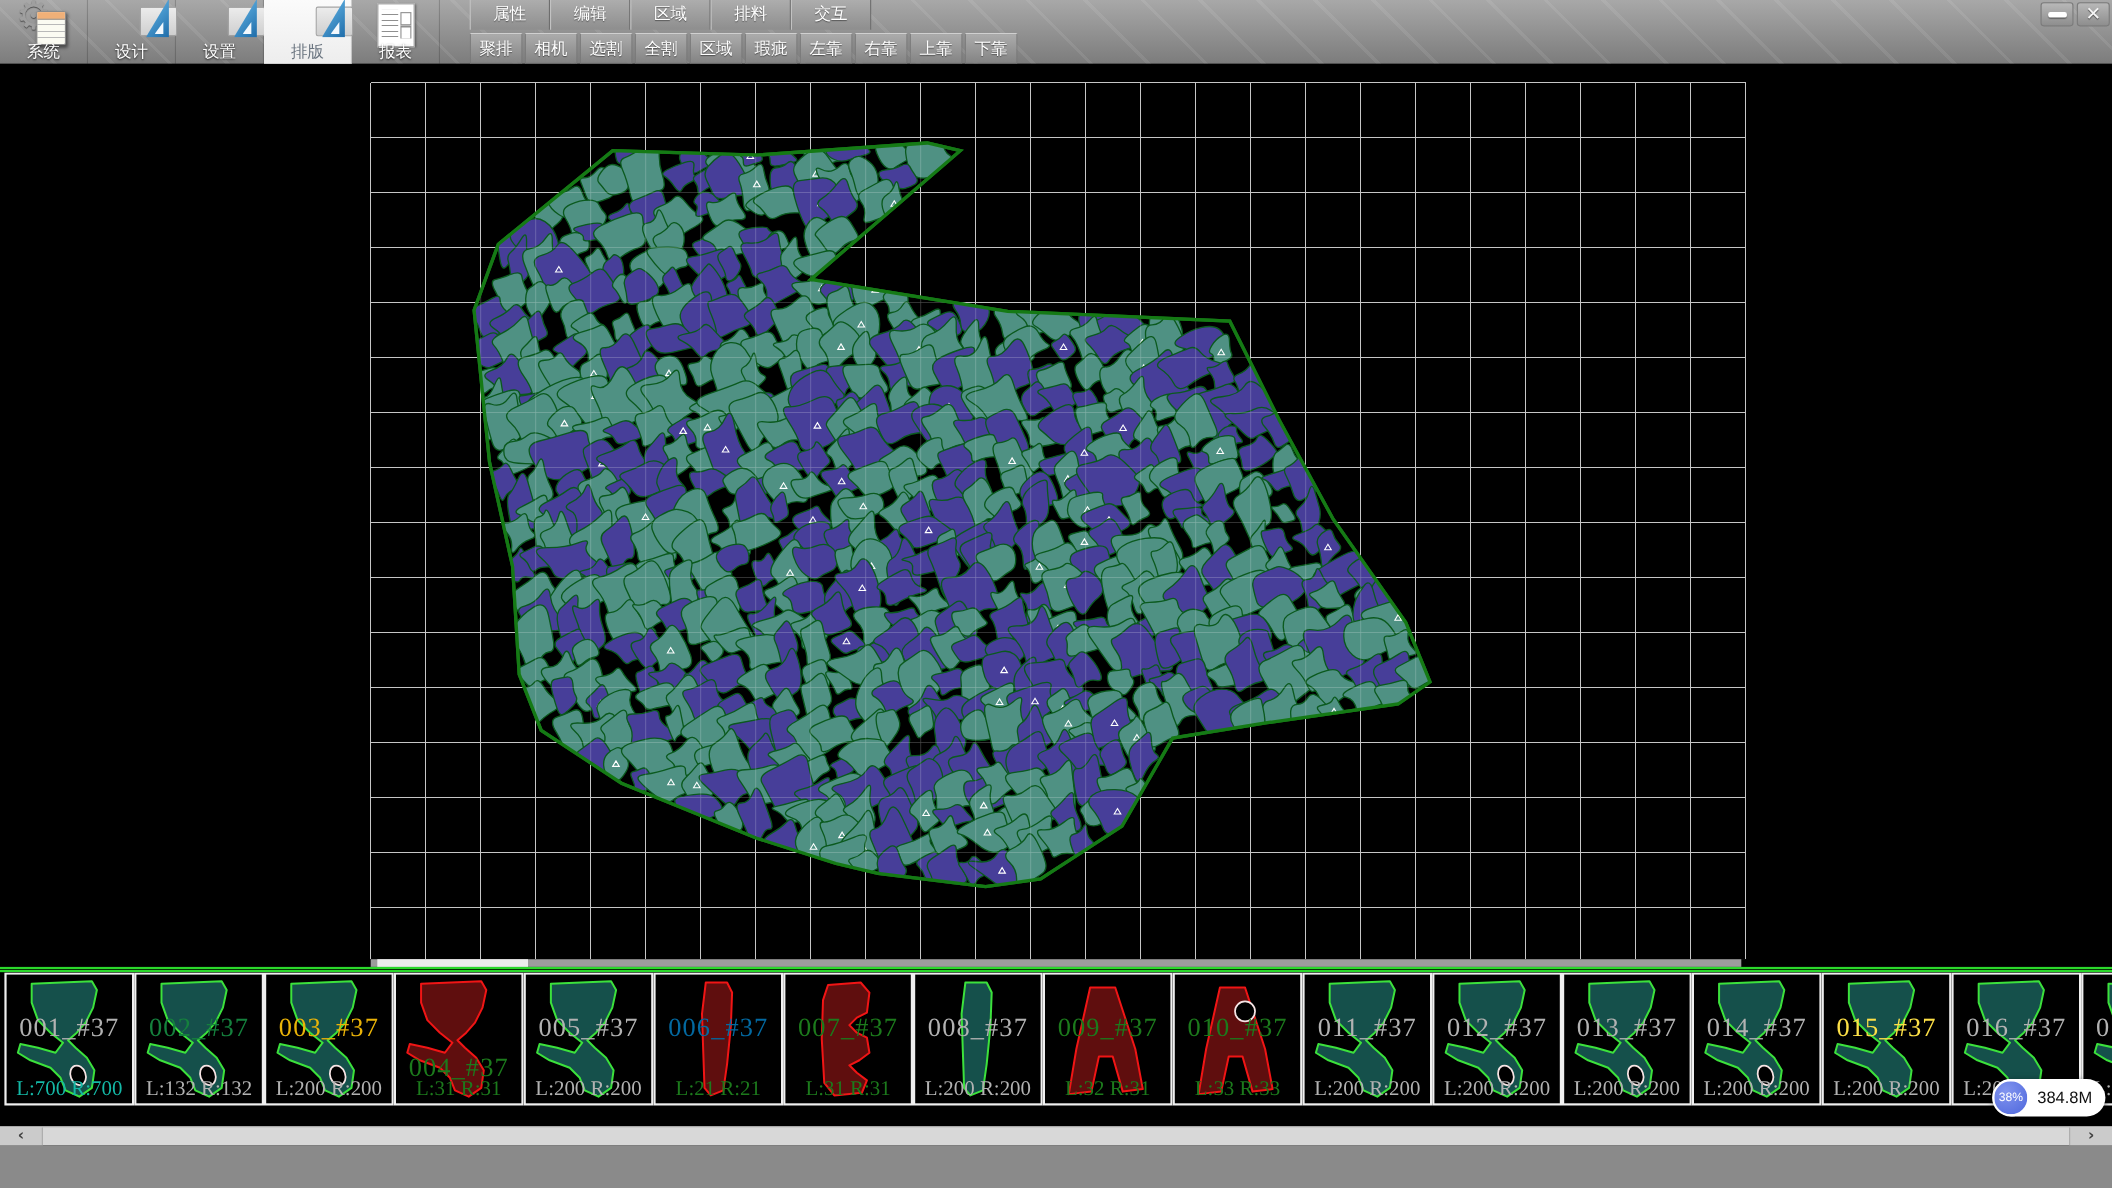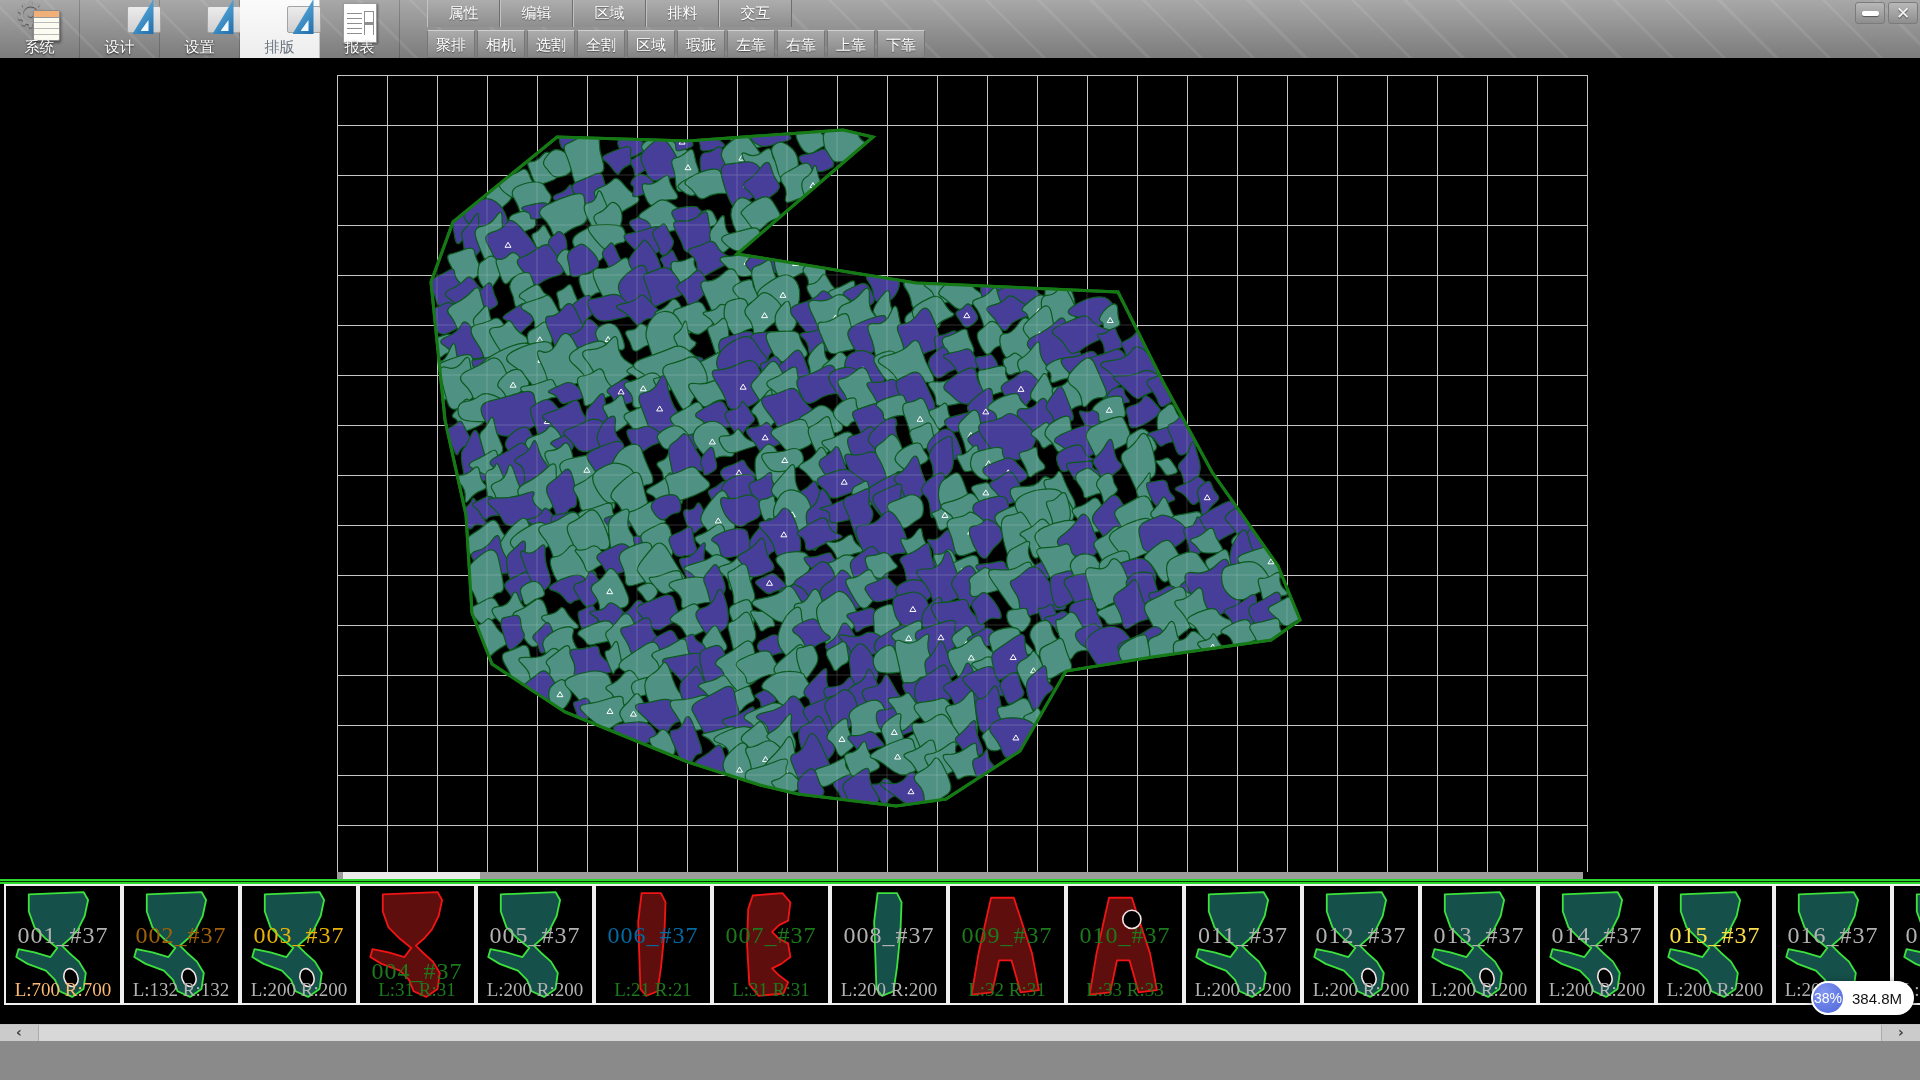--- a/index.html
+++ b/index.html
@@ -83,21 +83,21 @@
   .thumb-label{position:absolute;top:36px;left:0;width:100%;text-align:center;
        font-family:"Liberation Serif",serif;font-size:24px;letter-spacing:1px;pointer-events:none;}
   .thumb-lr{position:absolute;bottom:2px;left:0;width:100%;text-align:center;
        font-family:"Liberation Serif",serif;font-size:19px;pointer-events:none;}
 
   
   .badge{position:absolute;left:1812px;top:981px;height:34px;background:#fff;border-radius:17px;
        box-shadow:0 2px 7px rgba(0,0,0,.55);display:flex;align-items:center;z-index:6;padding-right:12px;}
   .badge-circle{width:34px;height:34px;margin-left:-1px;border-radius:50%;box-sizing:border-box;
        background:radial-gradient(circle at 35% 30%,#8194ef,#4e67dc);border:2px solid #fff;
-       color:#fff;font-size:14px;display:flex;align-items:center;justify-content:center;}
+       color:#fff;font-size:11px;display:flex;align-items:center;justify-content:center;}
   .badge-size{font-size:15px;color:#111;margin-left:7px;text-align:center;}
 
   
   .hscrollbar{position:absolute;top:1024px;left:0;width:1920px;height:17px;background:#d8d8d8;
        border-top:1px solid #c2c2c2;box-sizing:border-box;}
   .hs-arrow{position:absolute;top:0;width:38px;height:17px;background:#cbcbcb;color:#3f3f3f;
        text-align:center;line-height:15px;font-size:14px;font-weight:bold;
        font-family:"DejaVu Sans",sans-serif;}
   .hs-arrow.left{left:0;border-right:1px solid #ababab;}
   .hs-arrow.right{right:0;border-left:1px solid #ababab;}
@@ -993,25 +993,25 @@
       <div class="canvas-scroll-thumb"></div>
     </div>
   </div>
 
   <div class="green-line"></div>
 
   <div class="thumb-strip">
       <div class="thumb-cell"><svg viewBox="0 0 100 100" width="100%" height="100%">
           <path d="M20,6 L68,4 L72,11 L69,25 L63,37 L56,45 L49,51 L55,57 L64,65 L70,75 L68,89 L58,96 L47,91 L43,81 L35,73 L19,67 L9,61 L11,54 L25,57 L39,61 L45,53 L35,45 L25,35 L20,21 Z" fill="#15504b" stroke="#3ce13c" stroke-width="1.6" stroke-linejoin="round"></path>
           <ellipse cx="57" cy="79" rx="6" ry="8" transform="rotate(-20 57 79)" fill="#000" stroke="#f6e4e4" stroke-width="1.4"></ellipse>
-        </svg><div class="thumb-label" style="color: rgb(178, 178, 178);">001_#37</div><div class="thumb-lr" style="color: #fdba74;">L:700 R:700</div></div>
+        </svg><div class="thumb-label" style="color: rgb(178, 178, 178);">001_#37</div><div class="thumb-lr" style="color: #14b8a6;">L:700 R:700</div></div>
       <div class="thumb-cell"><svg viewBox="0 0 100 100" width="100%" height="100%">
           <path d="M20,6 L68,4 L72,11 L69,25 L63,37 L56,45 L49,51 L55,57 L64,65 L70,75 L68,89 L58,96 L47,91 L43,81 L35,73 L19,67 L9,61 L11,54 L25,57 L39,61 L45,53 L35,45 L25,35 L20,21 Z" fill="#15504b" stroke="#3ce13c" stroke-width="1.6" stroke-linejoin="round"></path>
           <ellipse cx="57" cy="79" rx="6" ry="8" transform="rotate(-20 57 79)" fill="#000" stroke="#f6e4e4" stroke-width="1.4"></ellipse>
-        </svg><div class="thumb-label" style="color: #a16207;">002_#37</div><div class="thumb-lr" style="color: rgb(178, 178, 178);">L:132 R:132</div></div>
+        </svg><div class="thumb-label" style="color: #15803d;">002_#37</div><div class="thumb-lr" style="color: rgb(178, 178, 178);">L:132 R:132</div></div>
       <div class="thumb-cell"><svg viewBox="0 0 100 100" width="100%" height="100%">
           <path d="M20,6 L68,4 L72,11 L69,25 L63,37 L56,45 L49,51 L55,57 L64,65 L70,75 L68,89 L58,96 L47,91 L43,81 L35,73 L19,67 L9,61 L11,54 L25,57 L39,61 L45,53 L35,45 L25,35 L20,21 Z" fill="#15504b" stroke="#3ce13c" stroke-width="1.6" stroke-linejoin="round"></path>
           <ellipse cx="57" cy="79" rx="6" ry="8" transform="rotate(-20 57 79)" fill="#000" stroke="#f6e4e4" stroke-width="1.4"></ellipse>
         </svg><div class="thumb-label" style="color: #eab308;">003_#37</div><div class="thumb-lr" style="color: rgb(178, 178, 178);">L:200 R:200</div></div>
       <div class="thumb-cell"><svg viewBox="0 0 100 100" width="100%" height="100%">
           <path d="M20,6 L68,4 L72,11 L69,25 L63,37 L56,45 L49,51 L55,57 L64,65 L70,75 L68,89 L58,96 L47,91 L43,81 L35,73 L19,67 L9,61 L11,54 L25,57 L39,61 L45,53 L35,45 L25,35 L20,21 Z" fill="#5f0e0e" stroke="#f01515" stroke-width="1.6" stroke-linejoin="round"></path>
         </svg><div class="thumb-label" style="color: rgb(28, 122, 28); margin-top: 36px;">004_#37</div><div class="thumb-lr" style="color: rgb(28, 122, 28);">L:31 R:31</div></div>
       <div class="thumb-cell"><svg viewBox="0 0 100 100" width="100%" height="100%">
           <path d="M20,6 L68,4 L72,11 L69,25 L63,37 L56,45 L49,51 L55,57 L64,65 L70,75 L68,89 L58,96 L47,91 L43,81 L35,73 L19,67 L9,61 L11,54 L25,57 L39,61 L45,53 L35,45 L25,35 L20,21 Z" fill="#15504b" stroke="#3ce13c" stroke-width="1.6" stroke-linejoin="round"></path>
         </svg><div class="thumb-label" style="color: rgb(178, 178, 178);">005_#37</div><div class="thumb-lr" style="color: rgb(178, 178, 178);">L:200 R:200</div></div>

